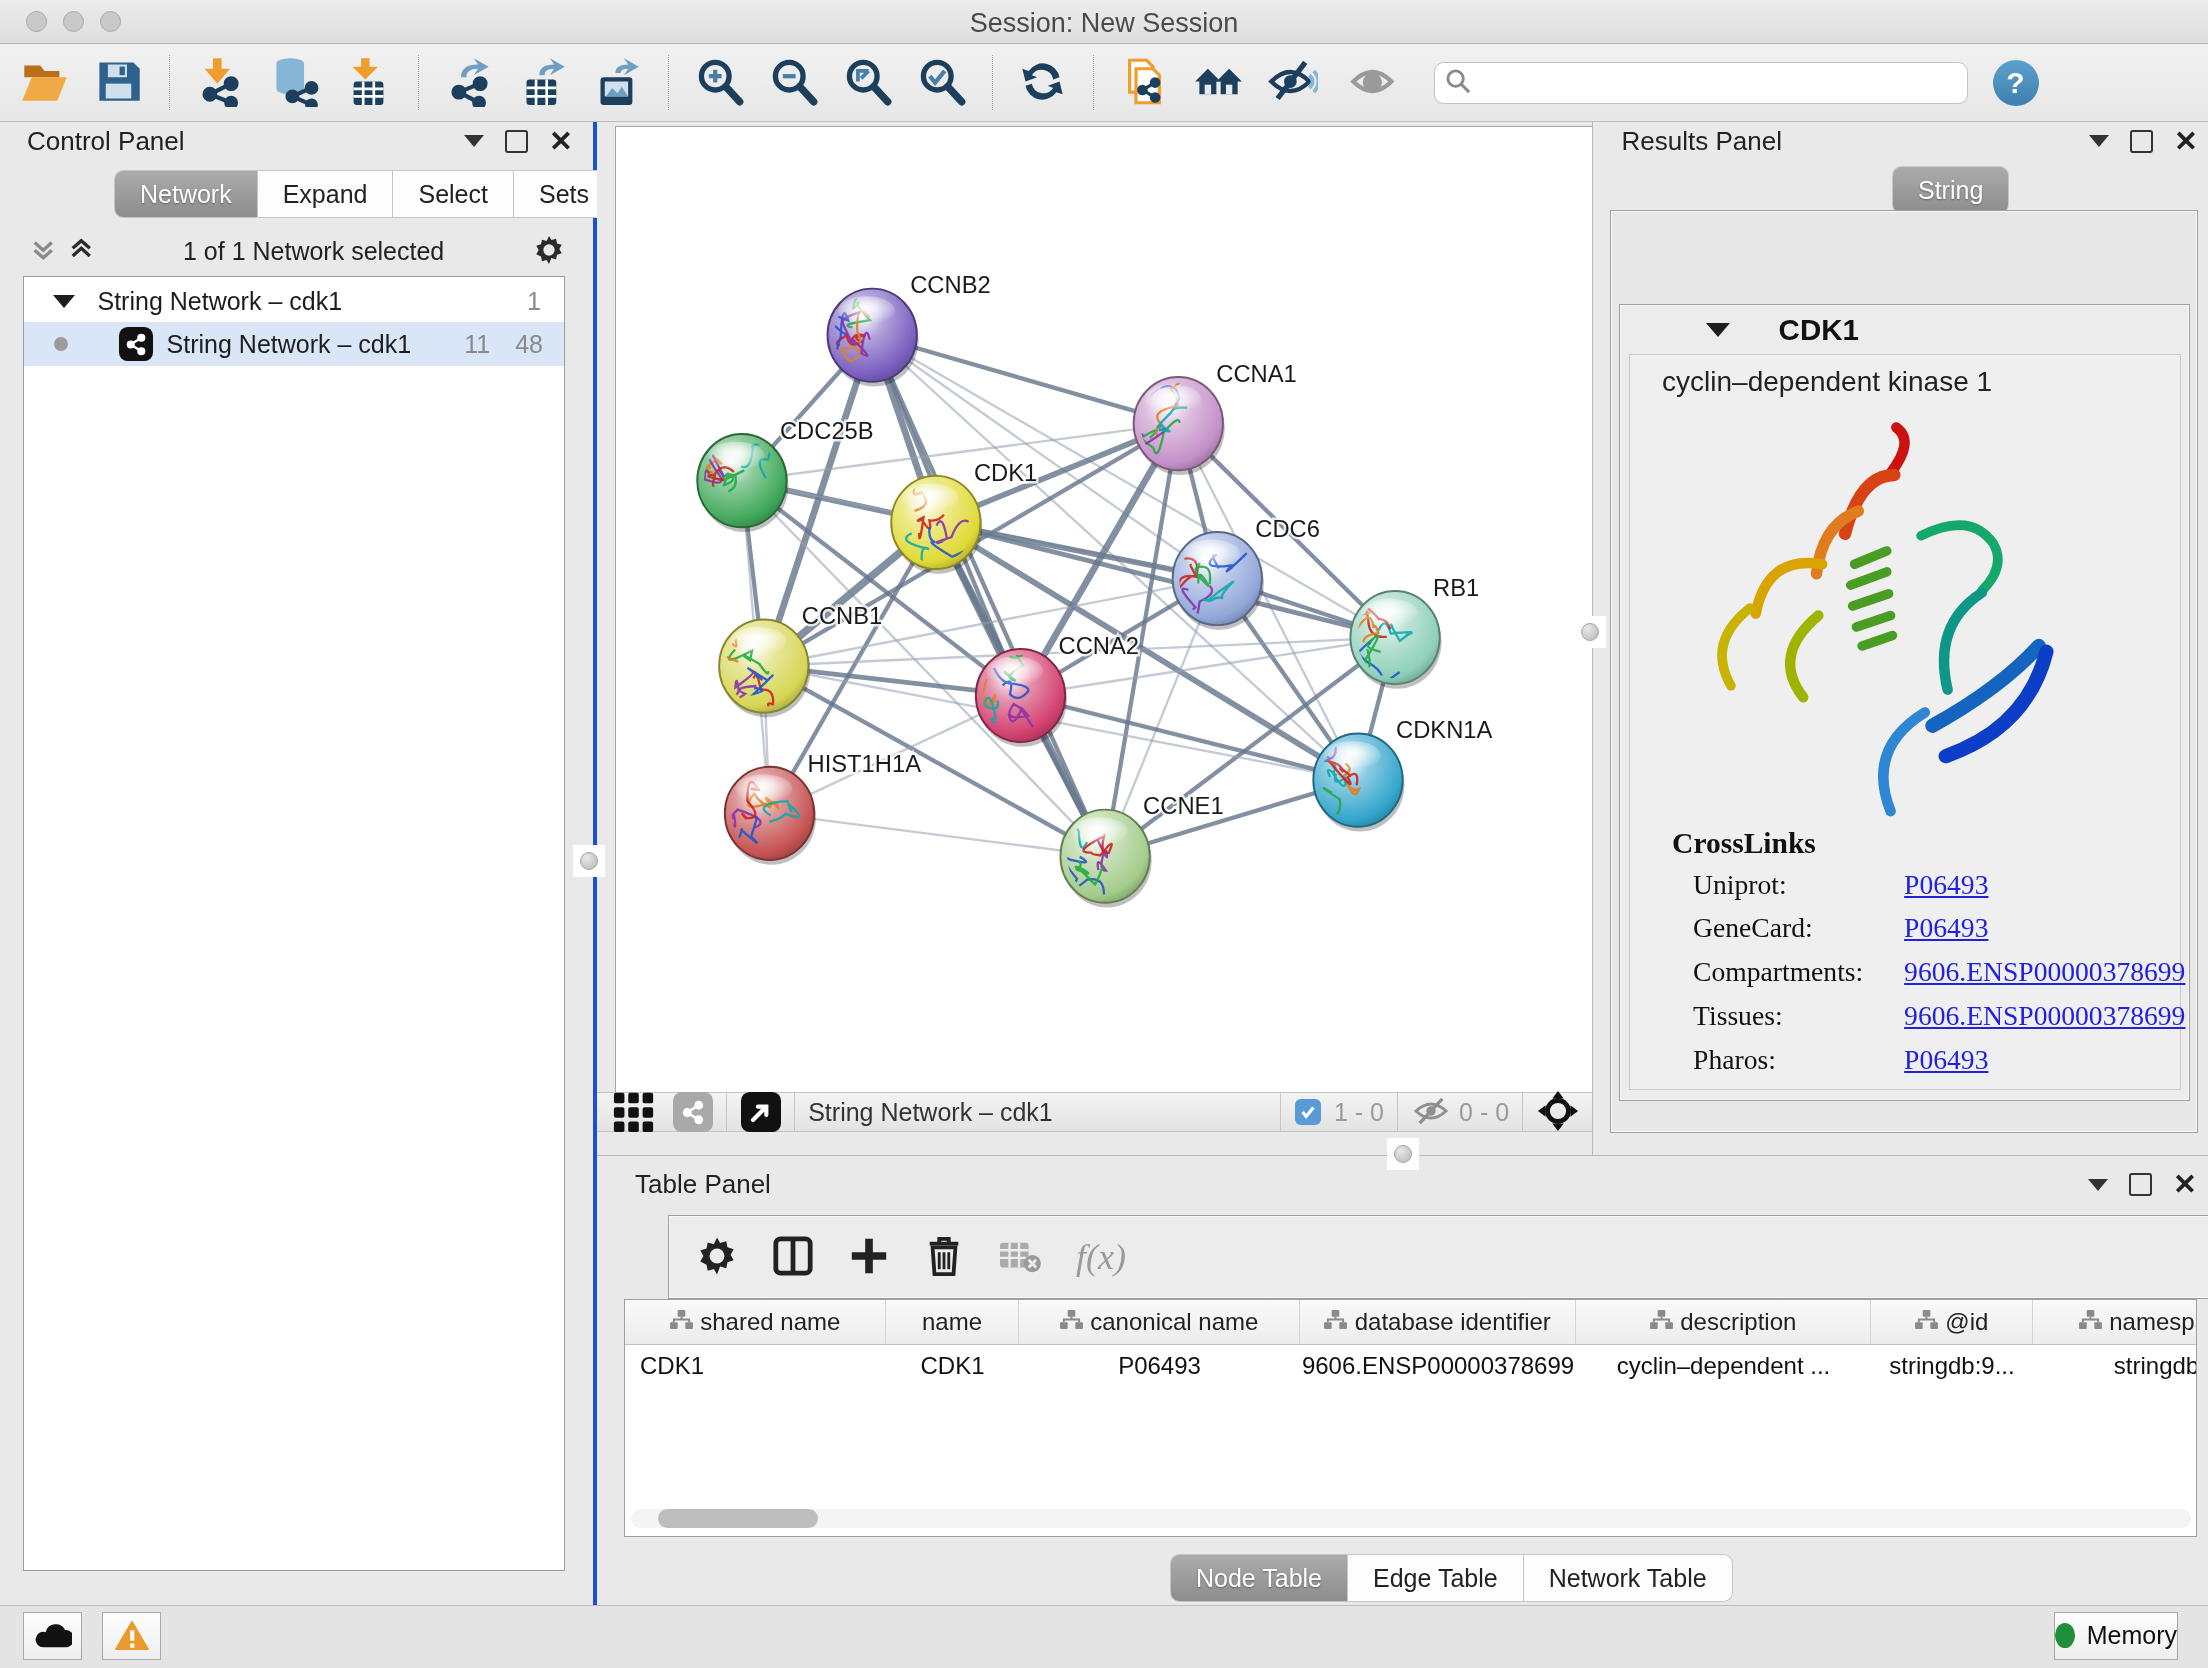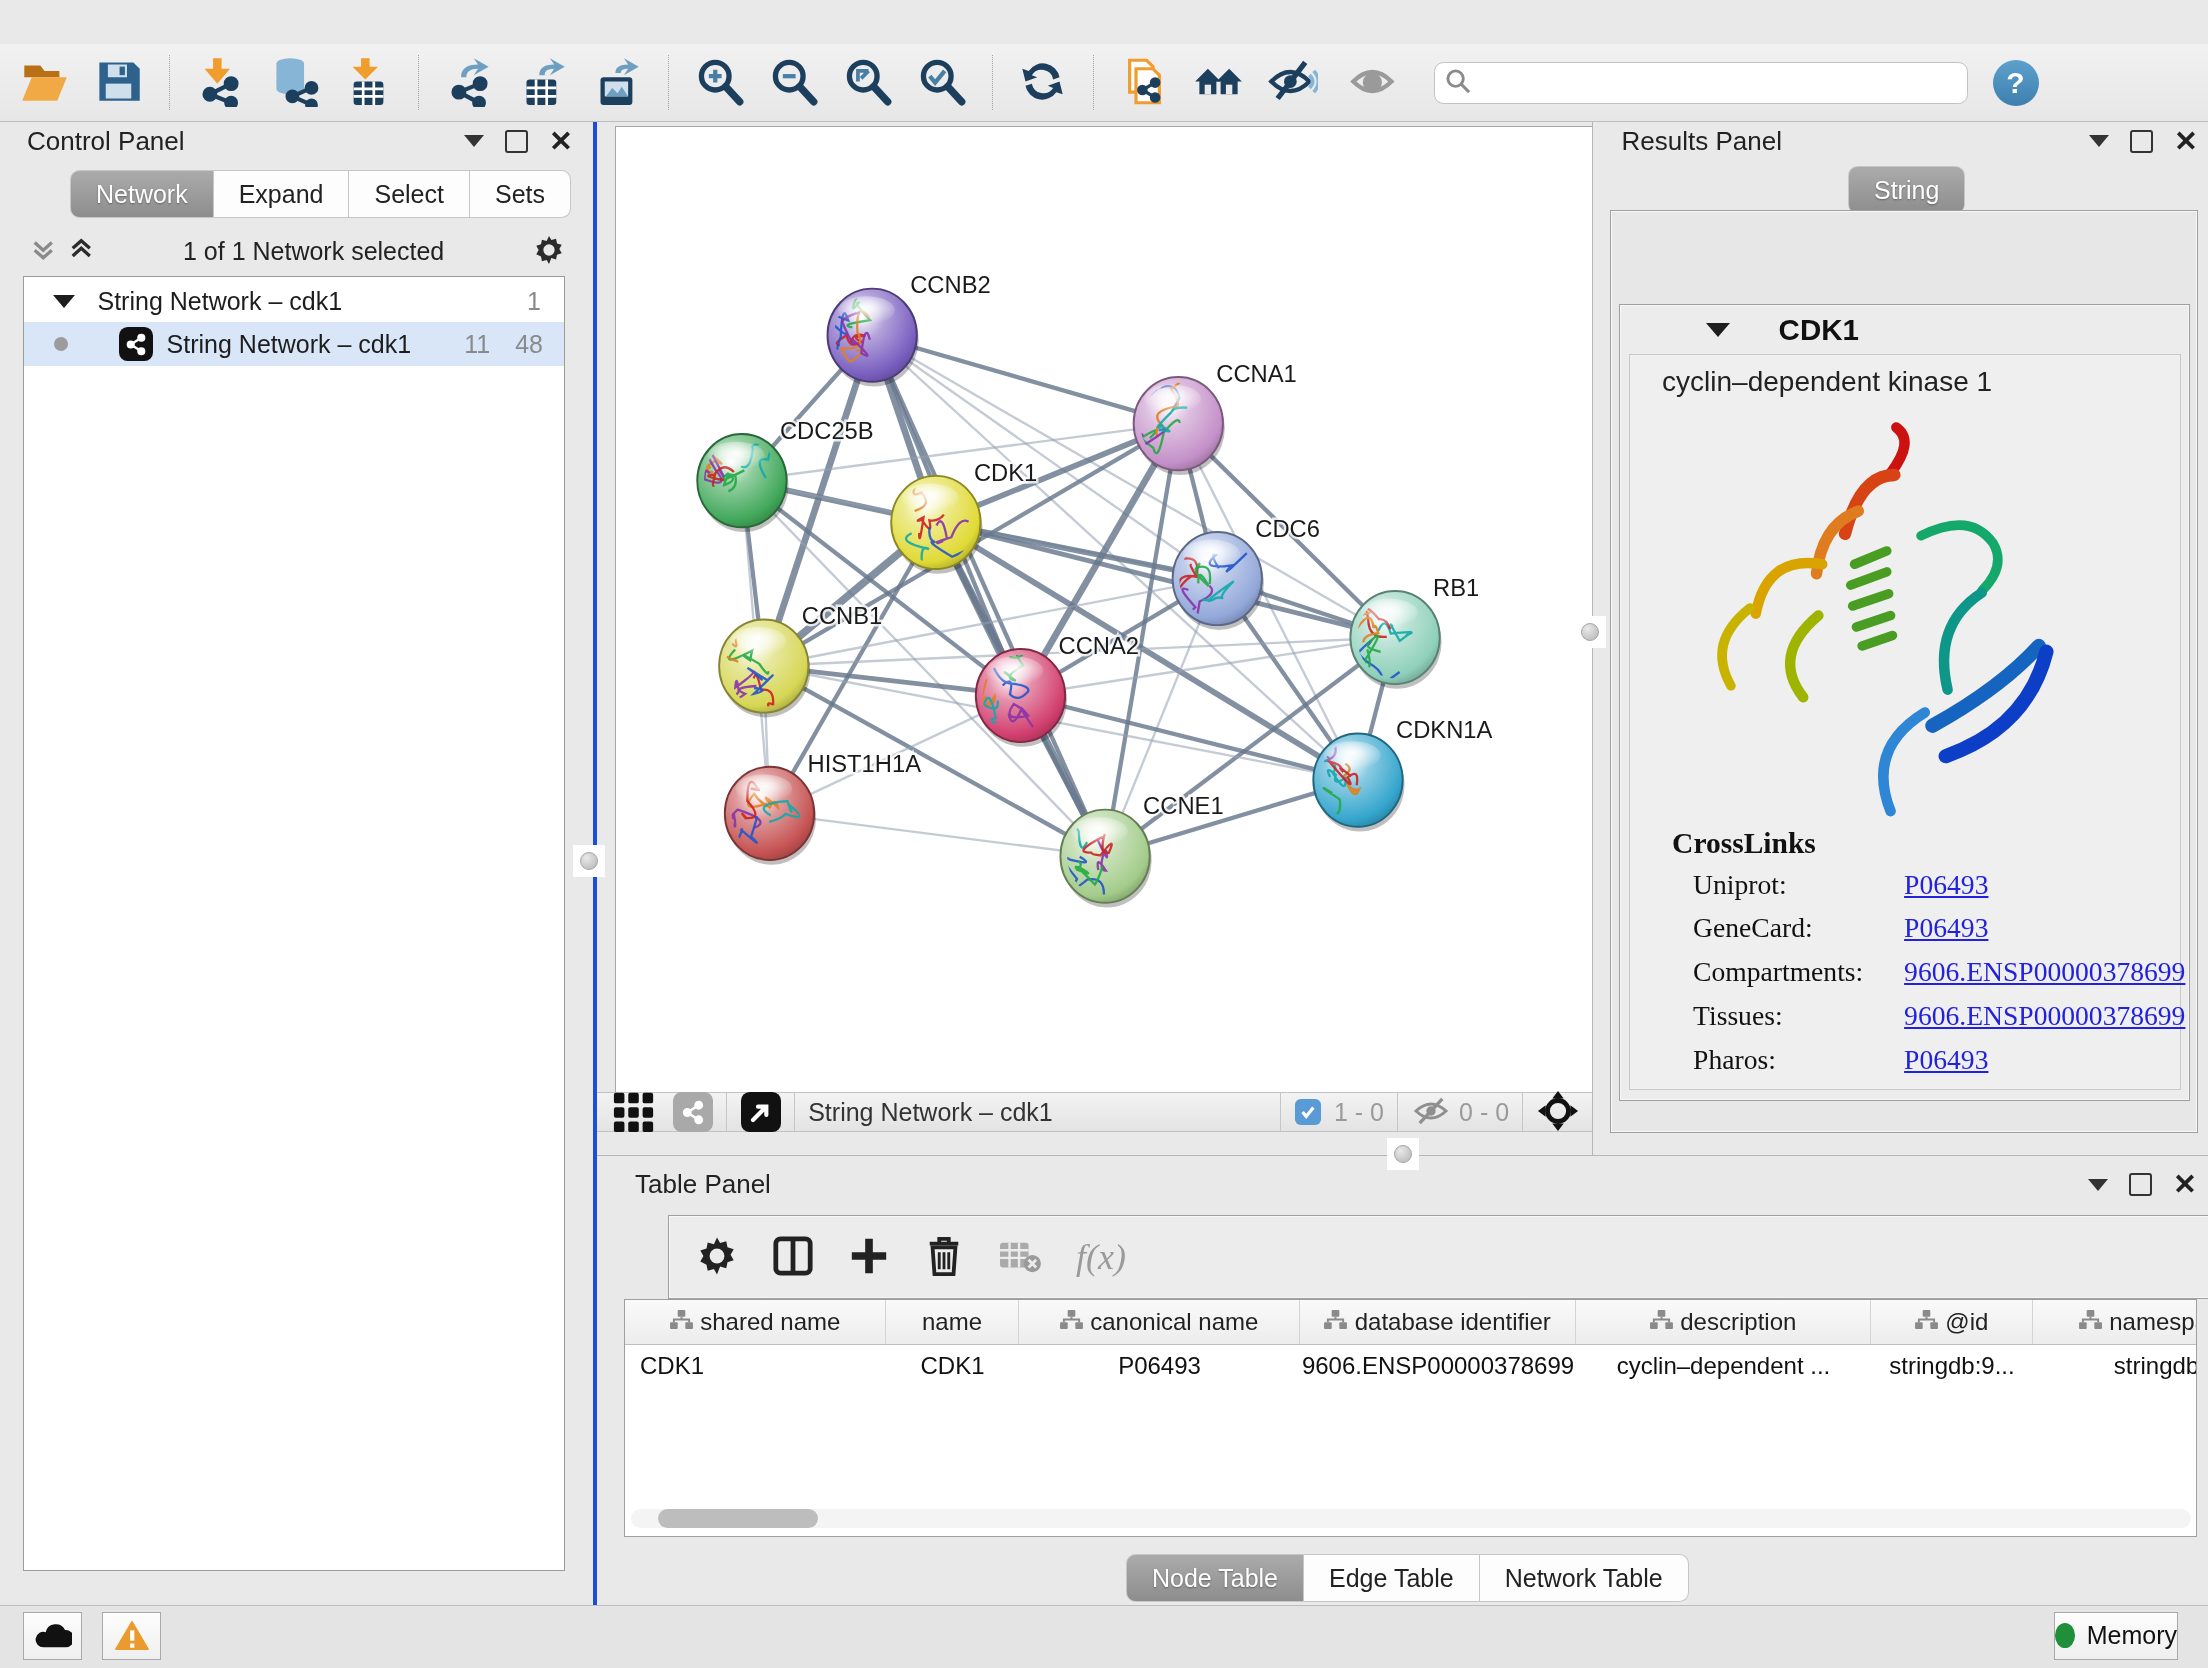--- a/index.html
+++ b/index.html
@@ -28,21 +28,21 @@
   .panel-title{font-size:26px;color:#222;}
   .panel-ctrls{display:flex;align-items:center;gap:21px;}
   .caret-down{width:0;height:0;border-left:10.5px solid transparent;border-right:10.5px solid transparent;
     border-top:12.4px solid #333;}
   .float-box{width:19px;height:19px;border:2.9px solid #333;border-radius:2.9px;}
   .close-x{font-size:28.5px;font-weight:bold;color:#222;line-height:19px;}
   .tabbtn{height:46px;display:flex;align-items:center;justify-content:center;font-size:25px;
     background:#fdfdfd;color:#222;border:1px solid #c6c6c6;border-left:none;padding:0 25px;}
   .tabbtn:first-child{border-left:1px solid #c6c6c6;border-radius:9.5px 0 0 9.5px;}
   .tabbtn:last-child{border-radius:0 9.5px 9.5px 0;}
-  .tabbtn.active{background:linear-gradient(#ababab,#8d8d8d);color:#fff;text-shadow:0 1px 1.9px rgba(0,0,0,.35);}
+  .tabbtn.active{background:linear-gradient(#ababab,#8d8d8d);color:#fff;text-shadow:0 1px 1.9px rgba(0,0,0,.35);margin-left:44px;}
   .etched{border:1px solid #9f9f9f;box-shadow:inset 0 0 0 1px #f7f7f7;}
   
   #control-panel{left:0;top:122px;width:597px;height:1484px;background:#e9e9e9;border-right:4px solid #1d4ed8;}
   #cp-tabs{left:70px;top:48px;display:flex;}
   #cp-selrow{left:0;top:112px;width:597px;height:34px;display:flex;align-items:center;}
   #cp-selection-text{font-size:25px;color:#222;}
   #cp-listbox{left:23px;top:154px;width:542px;height:1295px;background:#fff;border:1px solid #9c9c9c;}
   .cp-row{position:absolute;left:0;width:540px;height:40px;display:flex;align-items:center;font-size:25px;color:#1d1d1d;}
   .cp-count{color:#8a8a8a;}
   #net-row{background:#d9e6f8;height:44px;}
@@ -94,20 +94,26 @@
   .green-dot{width:25px;height:25px;border-radius:50%;background:#1f8f3a;}
   .splitter-dot{position:absolute;width:32px;height:32px;background:#fff;display:flex;align-items:center;justify-content:center;}
   .splitter-dot i{width:16px;height:16px;border-radius:50%;background:radial-gradient(circle at 35% 30%,#e8e8e8,#b5b5b5);border:1px solid #a5a5a5;}
   svg text{font-family:"Liberation Sans",sans-serif;}
 </style>
 </head>
 <body>
 
 <div id="app">
 
+  <div id="titlebar" class="abs">
+    <div class="tl abs" style="left:26px"></div>
+    <div class="tl abs" style="left:63px"></div>
+    <div class="tl abs" style="left:100px"></div>
+    <div id="win-title" class="abs">Session: New Session</div>
+  </div>
 
   <div id="toolbar" class="abs">
       <div class="tb-group">
         <div class="tb-btn">
           <span><svg viewBox="0 0 48 48" width="51" height="51">
               <path d="M5 9 h15 l4 5 h14 v6 H5z" fill="#b96f15"></path>
               <path d="M3 42 L12 20 h33 L36 42z" fill="#f0a945"></path>
             </svg></span>
         </div>
         <div class="tb-btn">

